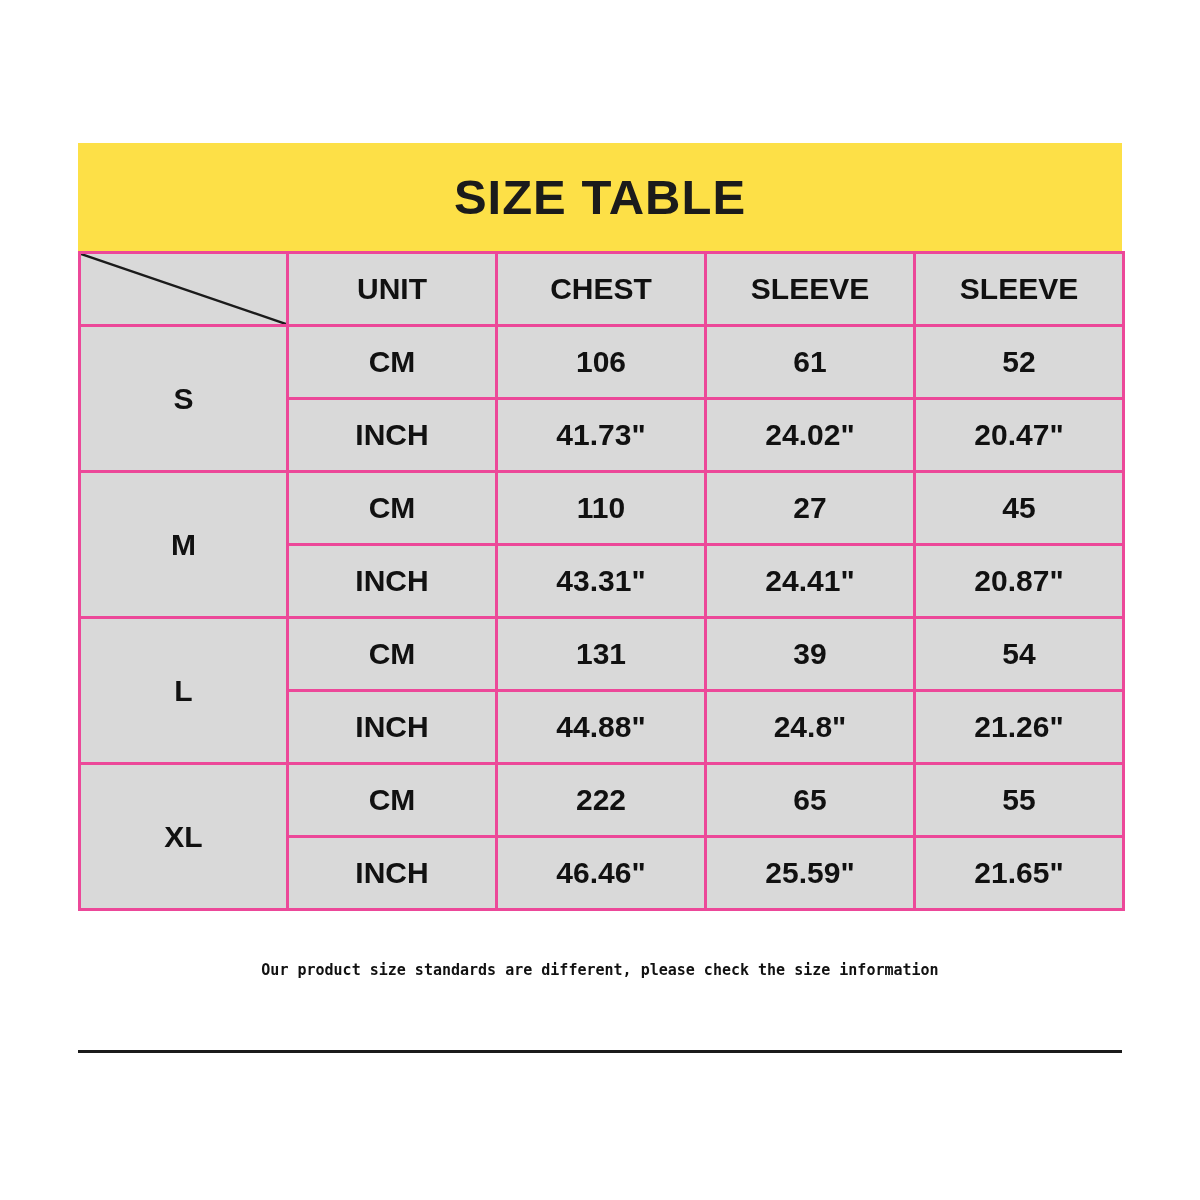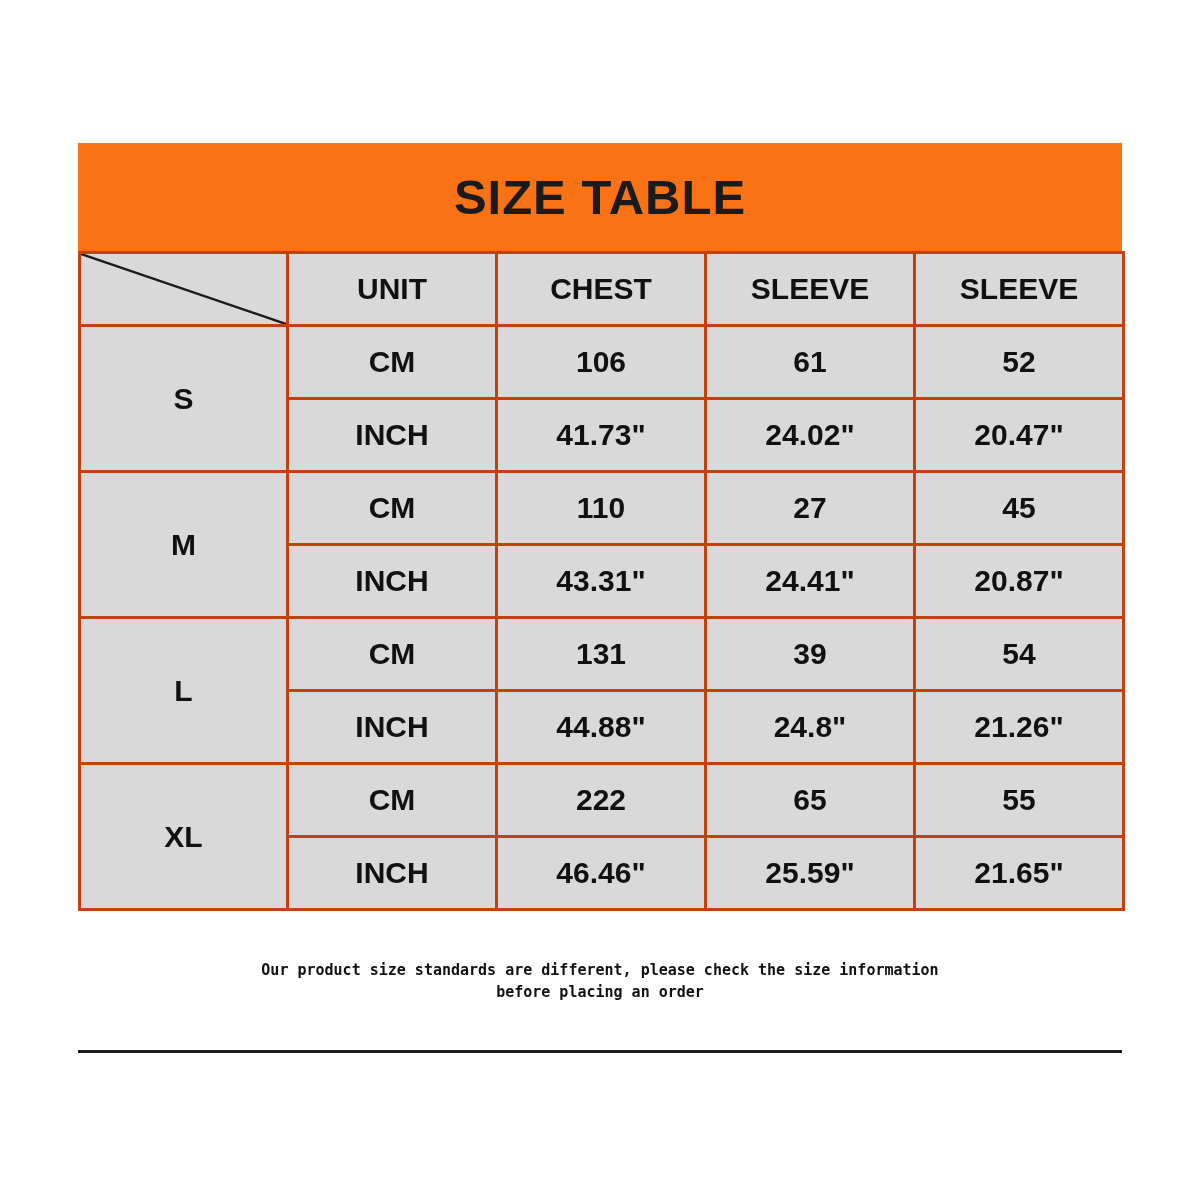--- a/index.html
+++ b/index.html
@@ -21,40 +21,40 @@
     height: 1200px;
     background: #ffffff;
   }
   .table-wrap {
     position: absolute;
     left: 78px;
     top: 143px;
     width: 1044px;
   }
   .title-bar {
-    background: #f97316;
+    background: #fde047;
     height: 108px;
     display: flex;
     align-items: center;
     justify-content: center;
   }
   .title-bar .title {
     font-size: 49px;
     font-weight: bold;
     color: #1b1b1b;
     letter-spacing: 1px;
     font-family: "Liberation Sans", sans-serif;
   }
   table.size-table {
     border-collapse: collapse;
     width: 1044px;
     table-layout: fixed;
   }
   table.size-table td {
-    border: 3px solid #c2410c;
+    border: 3px solid #ec4899;
     background: #d9d9d9;
     text-align: center;
     vertical-align: middle;
     color: #111111;
     font-size: 30px;
     font-weight: bold;
     font-family: "Liberation Sans", sans-serif;
     height: 70px;
     padding: 0;
   }
@@ -197,18 +197,17 @@
           <td>46.46"</td>
           <td>25.59"</td>
           <td>21.65"</td>
         </tr>
       </tbody>
     </table>
   </div>
 
   <div class="note">
     <div>Our product size standards are different, please check the size information</div>
-    <div>before placing an order</div>
   </div>
 
   <div class="rule"></div>
 
 </div>
 
 </body></html>

